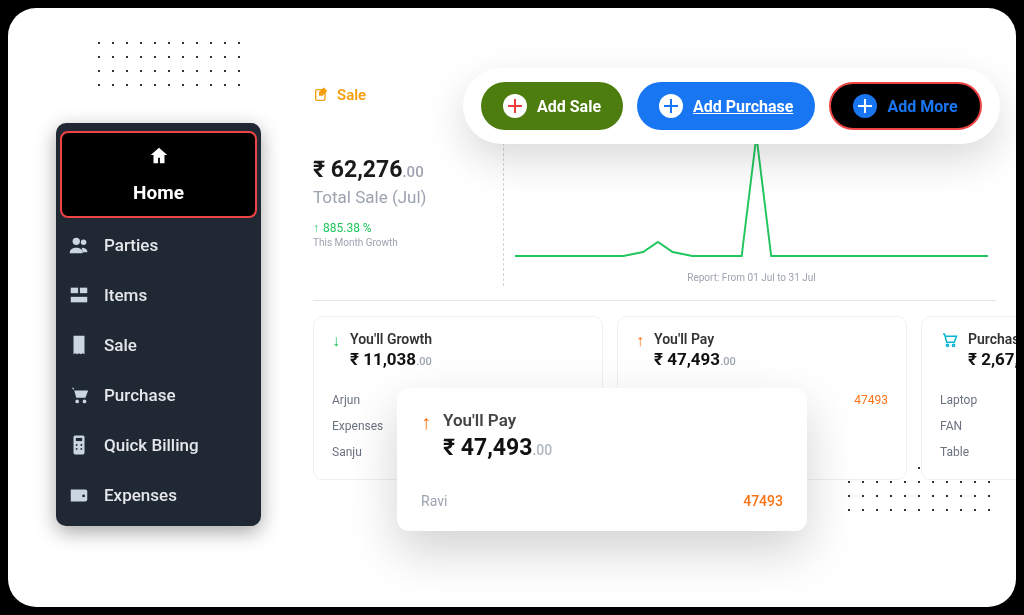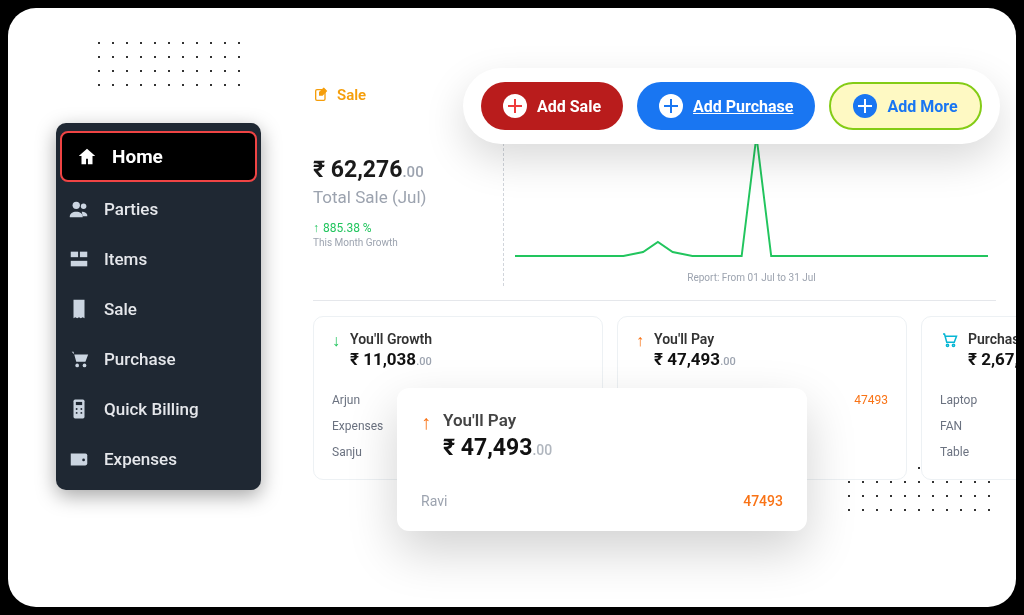--- a/index.html
+++ b/index.html
@@ -7,31 +7,31 @@
 .app-frame { width: 1008px; height: 599px; background: #fff; border-radius: 28px; position: relative; overflow: hidden; }
 .dot-grid-tl { position: absolute; top: 28px; left: 84px; width: 150px; height: 60px; z-index: 0;
   background-image: radial-gradient(circle, #333 1.2px, transparent 1.2px);
   background-size: 14px 14px; }
 .dot-grid-br { position: absolute; bottom: 86px; right: 24px; width: 150px; height: 60px; z-index: 0;
   background-image: radial-gradient(circle, #333 1.2px, transparent 1.2px);
   background-size: 14px 14px; }
 
 .sidebar { position: absolute; left: 48px; top: 115px; width: 205px; background: #1f2833; border-radius: 10px; padding: 6px 0; z-index: 2; box-shadow: 0 6px 20px rgba(0,0,0,0.35); }
 .sidebar-item { display: flex; align-items: center; gap: 14px; padding: 14px 12px; color: #e5e7eb; font-size: 17px; font-weight: 500; cursor: pointer; }
-.sidebar-item.active { background: #000; border: 2px solid #ef4444; border-radius: 8px; margin: 2px 4px; padding: 12px 14px; font-weight: 700; font-size: 19px; color: #fff; }
+.sidebar-item.active { background: #000; border: 2px solid #ef4444; border-radius: 8px; margin: 2px 4px; padding: 12px 14px; font-weight: 700; font-size: 19px; color: #fff; flex-direction: column; }
 .sb-icon { width: 22px; height: 22px; display: inline-flex; align-items: center; justify-content: center; }
 
 .content { position: absolute; left: 295px; top: 60px; right: 0; bottom: 0; }
 .content-inner { position: relative; width: 100%; height: 100%; }
 
 .action-bar { position: absolute; top: 0; left: 160px; display: flex; gap: 14px; background: #fff; border-radius: 50px; padding: 14px 18px; box-shadow: 0 16px 40px rgba(0,0,0,0.15); z-index: 5; }
 .ab-btn { display: inline-flex; align-items: center; gap: 10px; border-radius: 40px; padding: 10px 22px; font-size: 16px; font-weight: 700; cursor: pointer; border: none; }
-.ab-btn.red { background: #b91c1c; color: #fff; }
+.ab-btn.red { background: #4d7c0f; color: #fff; }
 .ab-btn.blue { background: #1976f2; color: #fff; text-decoration: underline; }
-.ab-btn.outline { background: #fef9c3; color: #1976f2; border: 2px solid #84cc16; }
+.ab-btn.outline { background: #000000; color: #1976f2; border: 2px solid #ef4444; }
 .plus-circle { width: 24px; height: 24px; border-radius: 50%; background: #fff; display: inline-flex; align-items: center; justify-content: center; }
 .plus-circle.red svg path { fill: #ef3b3b; }
 .plus-circle.blue svg path { fill: #1976f2; }
 .plus-circle.inv { background: #1976f2; }
 .plus-circle.inv svg path { fill: #fff; }
 
 .sale-label { position: absolute; top: 18px; left: 10px; display: flex; align-items: center; gap: 8px; font-size: 15px; font-weight: 600; color: #f59e0b; }
 .sale-kpi { position: absolute; top: 88px; left: 10px; }
 .sale-amount { font-size: 23px; font-weight: 700; color: #1a1a1a; }
 .sale-amount .dec { font-size: 15px; color: #9ca3af; font-weight: 500; }

